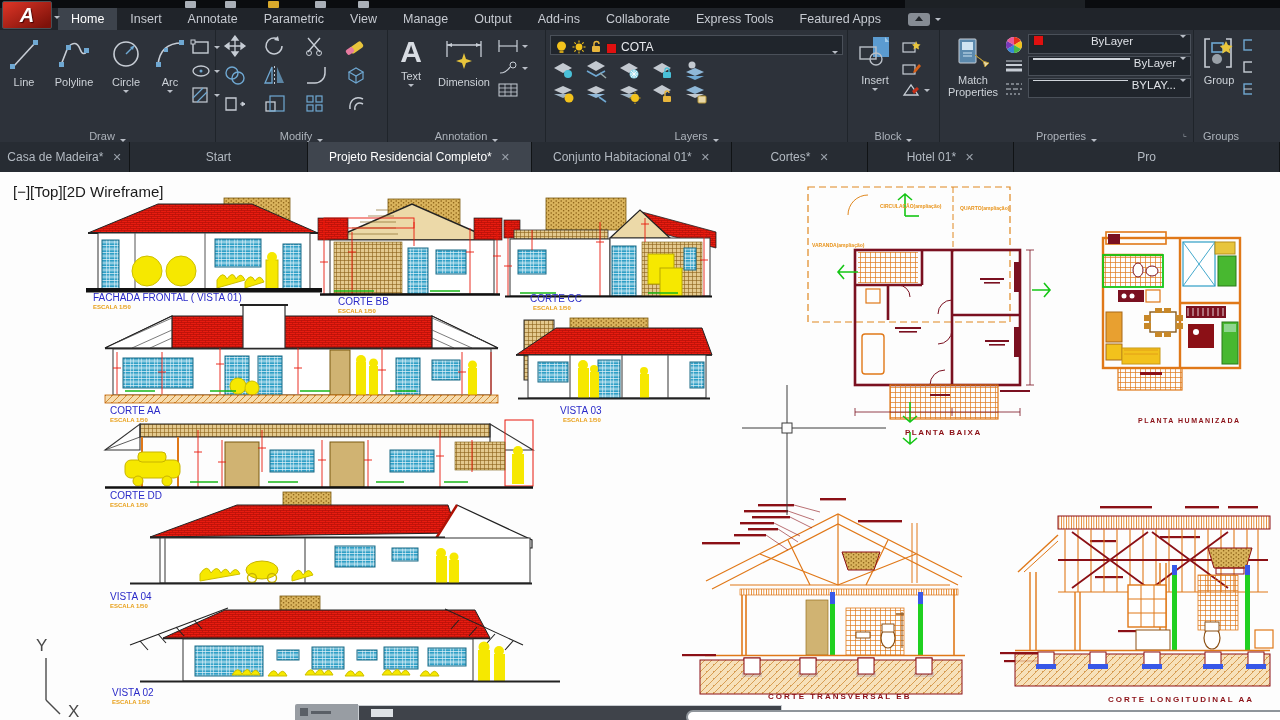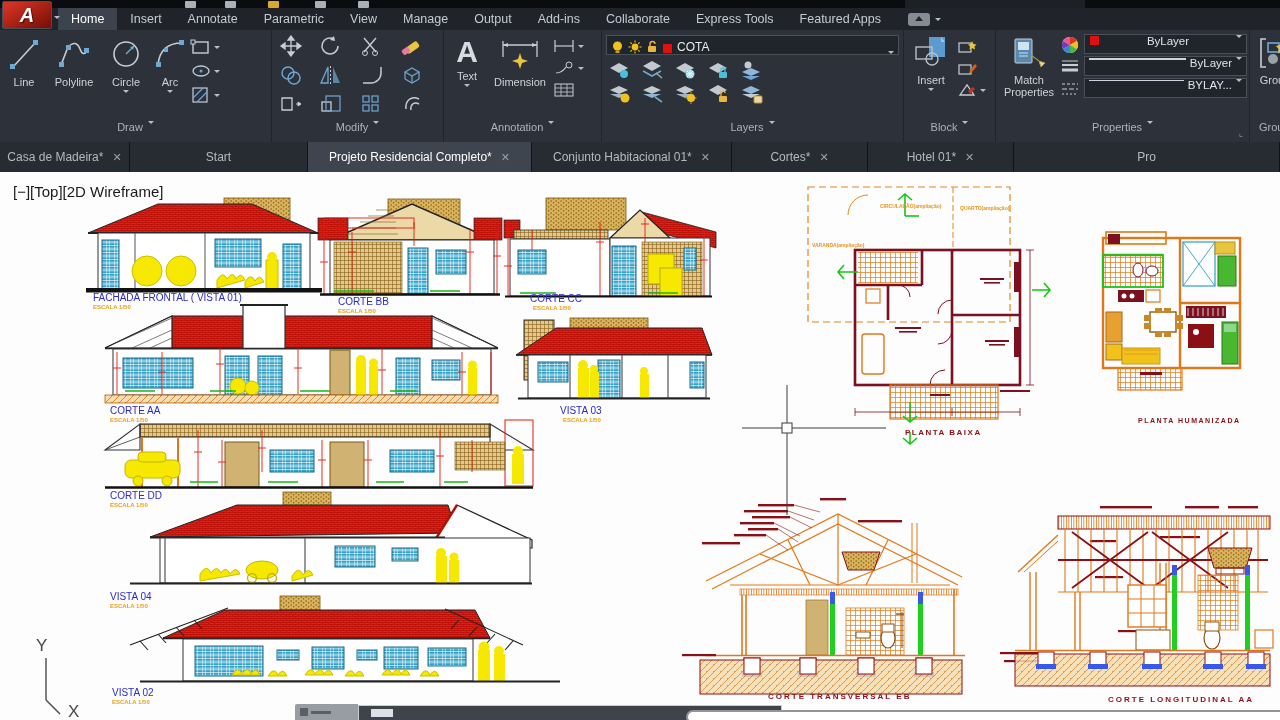--- a/index.html
+++ b/index.html
@@ -13,21 +13,21 @@
 .logocar{position:absolute;left:54px;top:8px}
 .mtab{padding:0 13px;display:flex;align-items:center;color:#c6cad1;font-size:12.5px;white-space:nowrap}
 .mtab.active{background:#3d434c;color:#fff}
 .sharebox{display:flex;align-items:center;gap:5px;margin-left:14px}
 .shareicon{width:22px;height:13px;background:#868c94;border-radius:3px;position:relative}
 .shareicon:after{content:"";position:absolute;left:7px;top:3px;border:4px solid transparent;border-bottom:5px solid #23272c;border-top:0}
 .car{width:0;height:0;border:3.5px solid transparent;border-top-color:#b9bec6;border-bottom:0;display:inline-block}
 .ribbon{height:112px;background:#2d323a;display:flex}
 .panel{position:relative;display:flex;flex-direction:column;border-right:1px solid #1f242a;flex:none}
 .pbody{flex:1;display:flex;align-items:flex-start;padding:3px 2px 0}
-.plabel{height:21px;display:flex;align-items:flex-start;justify-content:center;color:#acb2ba;font-size:11px;gap:5px}
+.plabel{height:21px;display:flex;align-items:flex-end;justify-content:center;color:#acb2ba;font-size:11px;gap:5px}
 .bigtool{display:flex;flex-direction:column;align-items:center;color:#cdd2d8;font-size:11px;flex:none;padding-top:2px}
 .bigtool .lab{margin-top:1px;line-height:12px;text-align:center}
 .smallcol{display:flex;flex-direction:column;justify-content:flex-start;gap:4px;padding-top:4px}
 .smrow{display:flex;align-items:center;gap:2px}
 .layerbox{height:20px;background:#20252c;border:1px solid #4a5059;display:flex;align-items:flex-end;gap:4px;padding:0 4px;color:#e8eaee;font-size:12px}
 .proprow{height:20px;background:#20252c;border:1px solid #4a5059;display:flex;gap:4px;padding:0 4px;color:#dfe2e7;font-size:11.5px;margin-bottom:2px}
 .sw{width:11px;height:11px;background:#e01010;border:1px solid #222}
 .dtabs{height:30px;background:#14171b;display:flex}
 .dtab{display:flex;align-items:center;justify-content:center;gap:9px;background:#272c33;border-right:1px solid #101315;color:#b3bac2;font-size:12px;white-space:nowrap;overflow:hidden;flex:none}
 .dtab.active{background:#3f454e;color:#fff}
@@ -75,21 +75,21 @@
   <div class="mtab">Express Tools</div>
   <div class="mtab">Featured Apps</div>
   <div class="sharebox">
       <span class="shareicon"></span>
       <span class="car"></span>
     </div>
 </div>
 
 <div class="ribbon">
 
-  <div class="panel" style="width:272px">
+  <div class="panel" style="width:216px">
     <div class="pbody">
       <div class="bigtool" style="width:44px">
         <svg width="36" height="40" viewBox="0 0 36 40">
             <line x1="7" y1="32" x2="29" y2="8" stroke="#c7cdd5" stroke-width="1.6"></line>
             <rect x="4" y="29" width="5" height="5" fill="#6fa8d2"></rect>
             <rect x="27" y="5" width="5" height="5" fill="#6fa8d2"></rect>
           </svg>
         <span class="lab">Line</span>
       </div>
       <div class="bigtool" style="width:56px">

